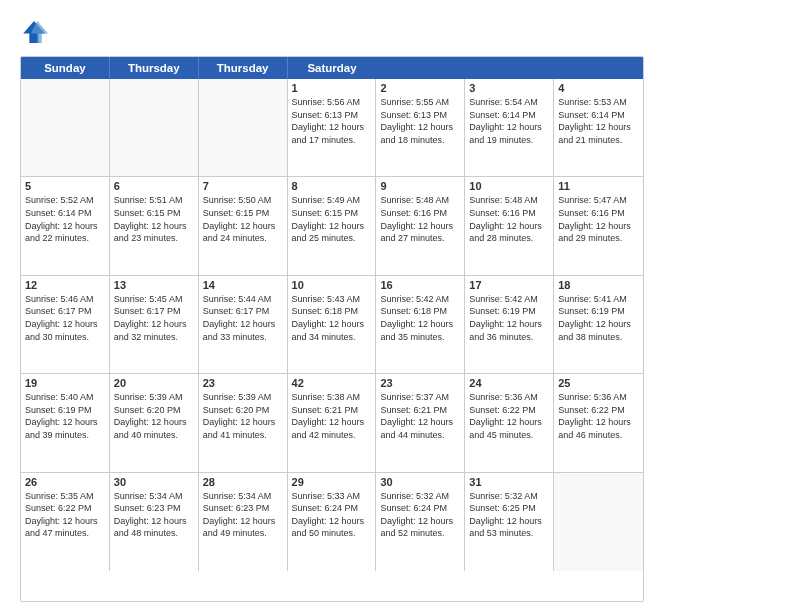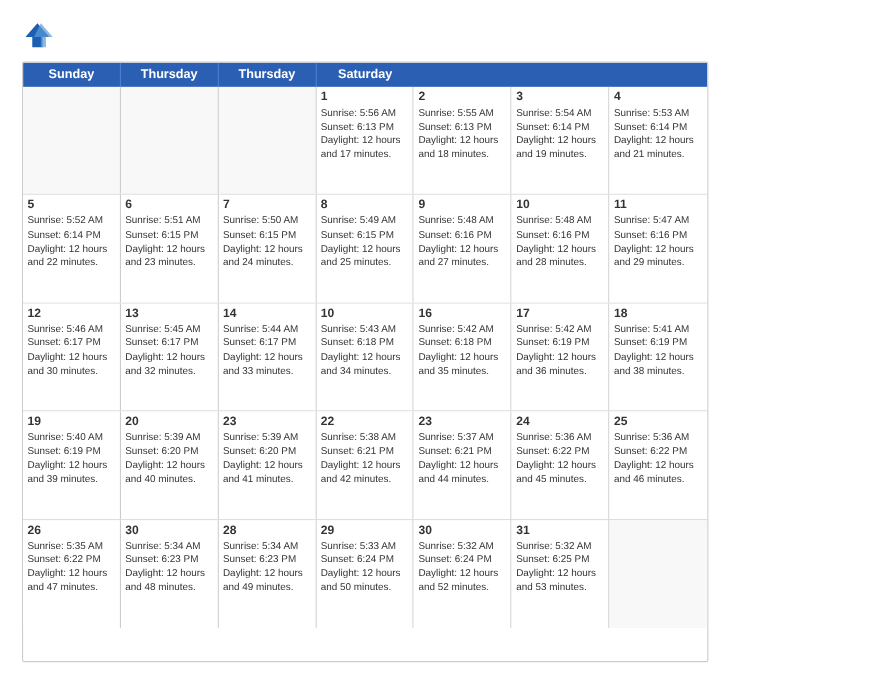--- a/index.html
+++ b/index.html
@@ -225,21 +225,21 @@
           </div>
           <div class="cal-cell">
             <span class="day-number">20</span>
             <div class="cell-text">Sunrise: 5:39 AM<br>Sunset: 6:20 PM<br>Daylight: 12 hours and 40 minutes.</div>
           </div>
           <div class="cal-cell">
             <span class="day-number">23</span>
             <div class="cell-text">Sunrise: 5:39 AM<br>Sunset: 6:20 PM<br>Daylight: 12 hours and 41 minutes.</div>
           </div>
           <div class="cal-cell">
-            <span class="day-number">22</span>
+            <span class="day-number">42</span>
             <div class="cell-text">Sunrise: 5:38 AM<br>Sunset: 6:21 PM<br>Daylight: 12 hours and 42 minutes.</div>
           </div>
           <div class="cal-cell">
             <span class="day-number">23</span>
             <div class="cell-text">Sunrise: 5:37 AM<br>Sunset: 6:21 PM<br>Daylight: 12 hours and 44 minutes.</div>
           </div>
           <div class="cal-cell">
             <span class="day-number">24</span>
             <div class="cell-text">Sunrise: 5:36 AM<br>Sunset: 6:22 PM<br>Daylight: 12 hours and 45 minutes.</div>
           </div>

